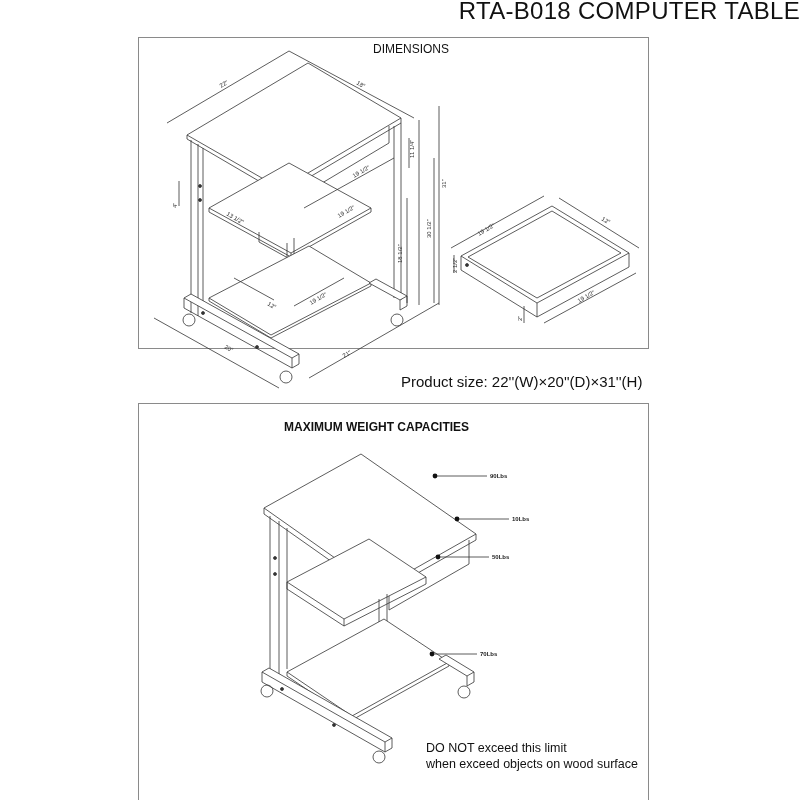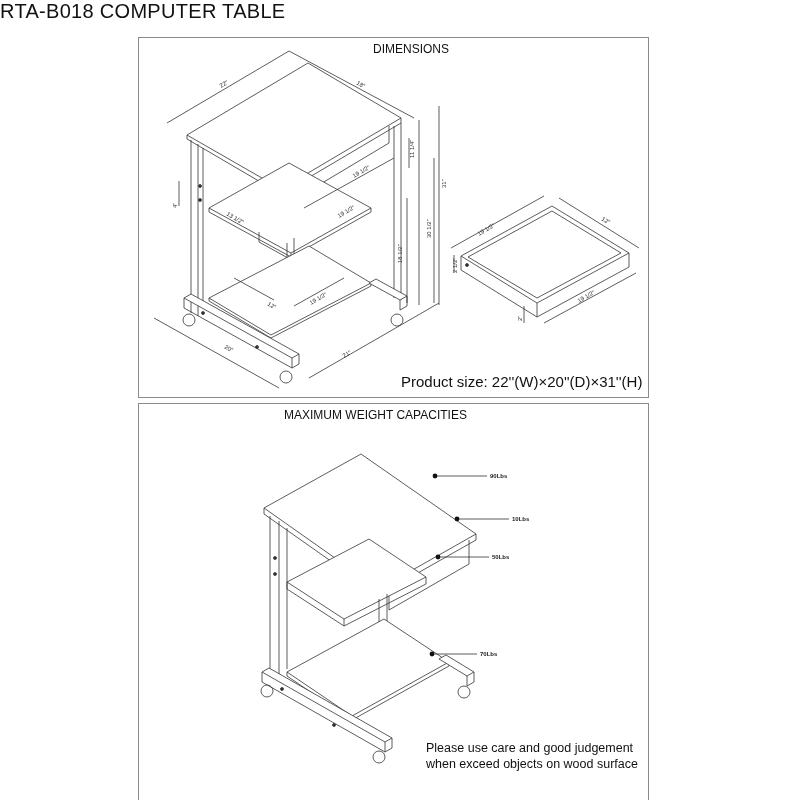--- a/index.html
+++ b/index.html
@@ -1,23 +1,23 @@
 <!DOCTYPE html>
 <html><head>
 <meta charset="utf-8">
 <style>
   html, body { margin: 0; padding: 0; background: #ffffff; }
   body { width: 800px; height: 800px; position: relative; overflow: hidden; font-family: "Liberation Sans", sans-serif; color: #111; }
-  .title { position: absolute; top: 0; left: 0; width: 800px; text-align: left; font-size: 20px; letter-spacing: 0.3px; line-height: 24px; top: -1px; }
+  .title { position: absolute; top: 0; left: 0; width: 800px; text-align: right; font-size: 24px; letter-spacing: 0.3px; line-height: 24px; top: -1px; }
   .panel { position: absolute; left: 138px; width: 511px; border: 1.5px solid #8a8a8a; box-sizing: border-box; background: #fff; }
-  .panel.top { top: 37px; height: 361px; }
+  .panel.top { top: 37px; height: 312px; }
   .panel.bottom { top: 403px; height: 420px; }
   .panel-heading { position: absolute; font-size: 12px; white-space: nowrap; }
   .top .panel-heading { left: 234px; top: 4px; }
-  .bottom .panel-heading { left: 145px; top: 4px; }
+  .bottom .panel-heading { left: 145px; top: 16px; font-weight: bold; }
   .product-size { position: absolute; left: 262px; top: 335px; font-size: 15px; white-space: nowrap; }
   .notice { position: absolute; left: 287px; top: 336px; font-size: 12.5px; line-height: 16px; white-space: nowrap; }
   svg.drawing { position: absolute; left: 0; top: 0; overflow: visible; }
   svg text { font-family: "Liberation Sans", sans-serif; }
   .dim { font-size: 6px; fill: #333; }
   .wlabel { font-size: 6px; font-weight: bold; fill: #222; }
 </style>
 </head>
 <body>
 
@@ -181,16 +181,16 @@
     </g>
     <g class="wlabel">
       <text x="351" y="74">90Lbs</text>
       <text x="373" y="117">10Lbs</text>
       <text x="353" y="155">50Lbs</text>
       <text x="341" y="252">70Lbs</text>
     </g>
   </svg>
 
   <div class="notice">
-    <div>Please use care and good judgement</div>
+    <div>DO NOT exceed this limit</div>
     <div>when exceed objects on wood surface</div>
   </div>
 </div>
 
 </body></html>

